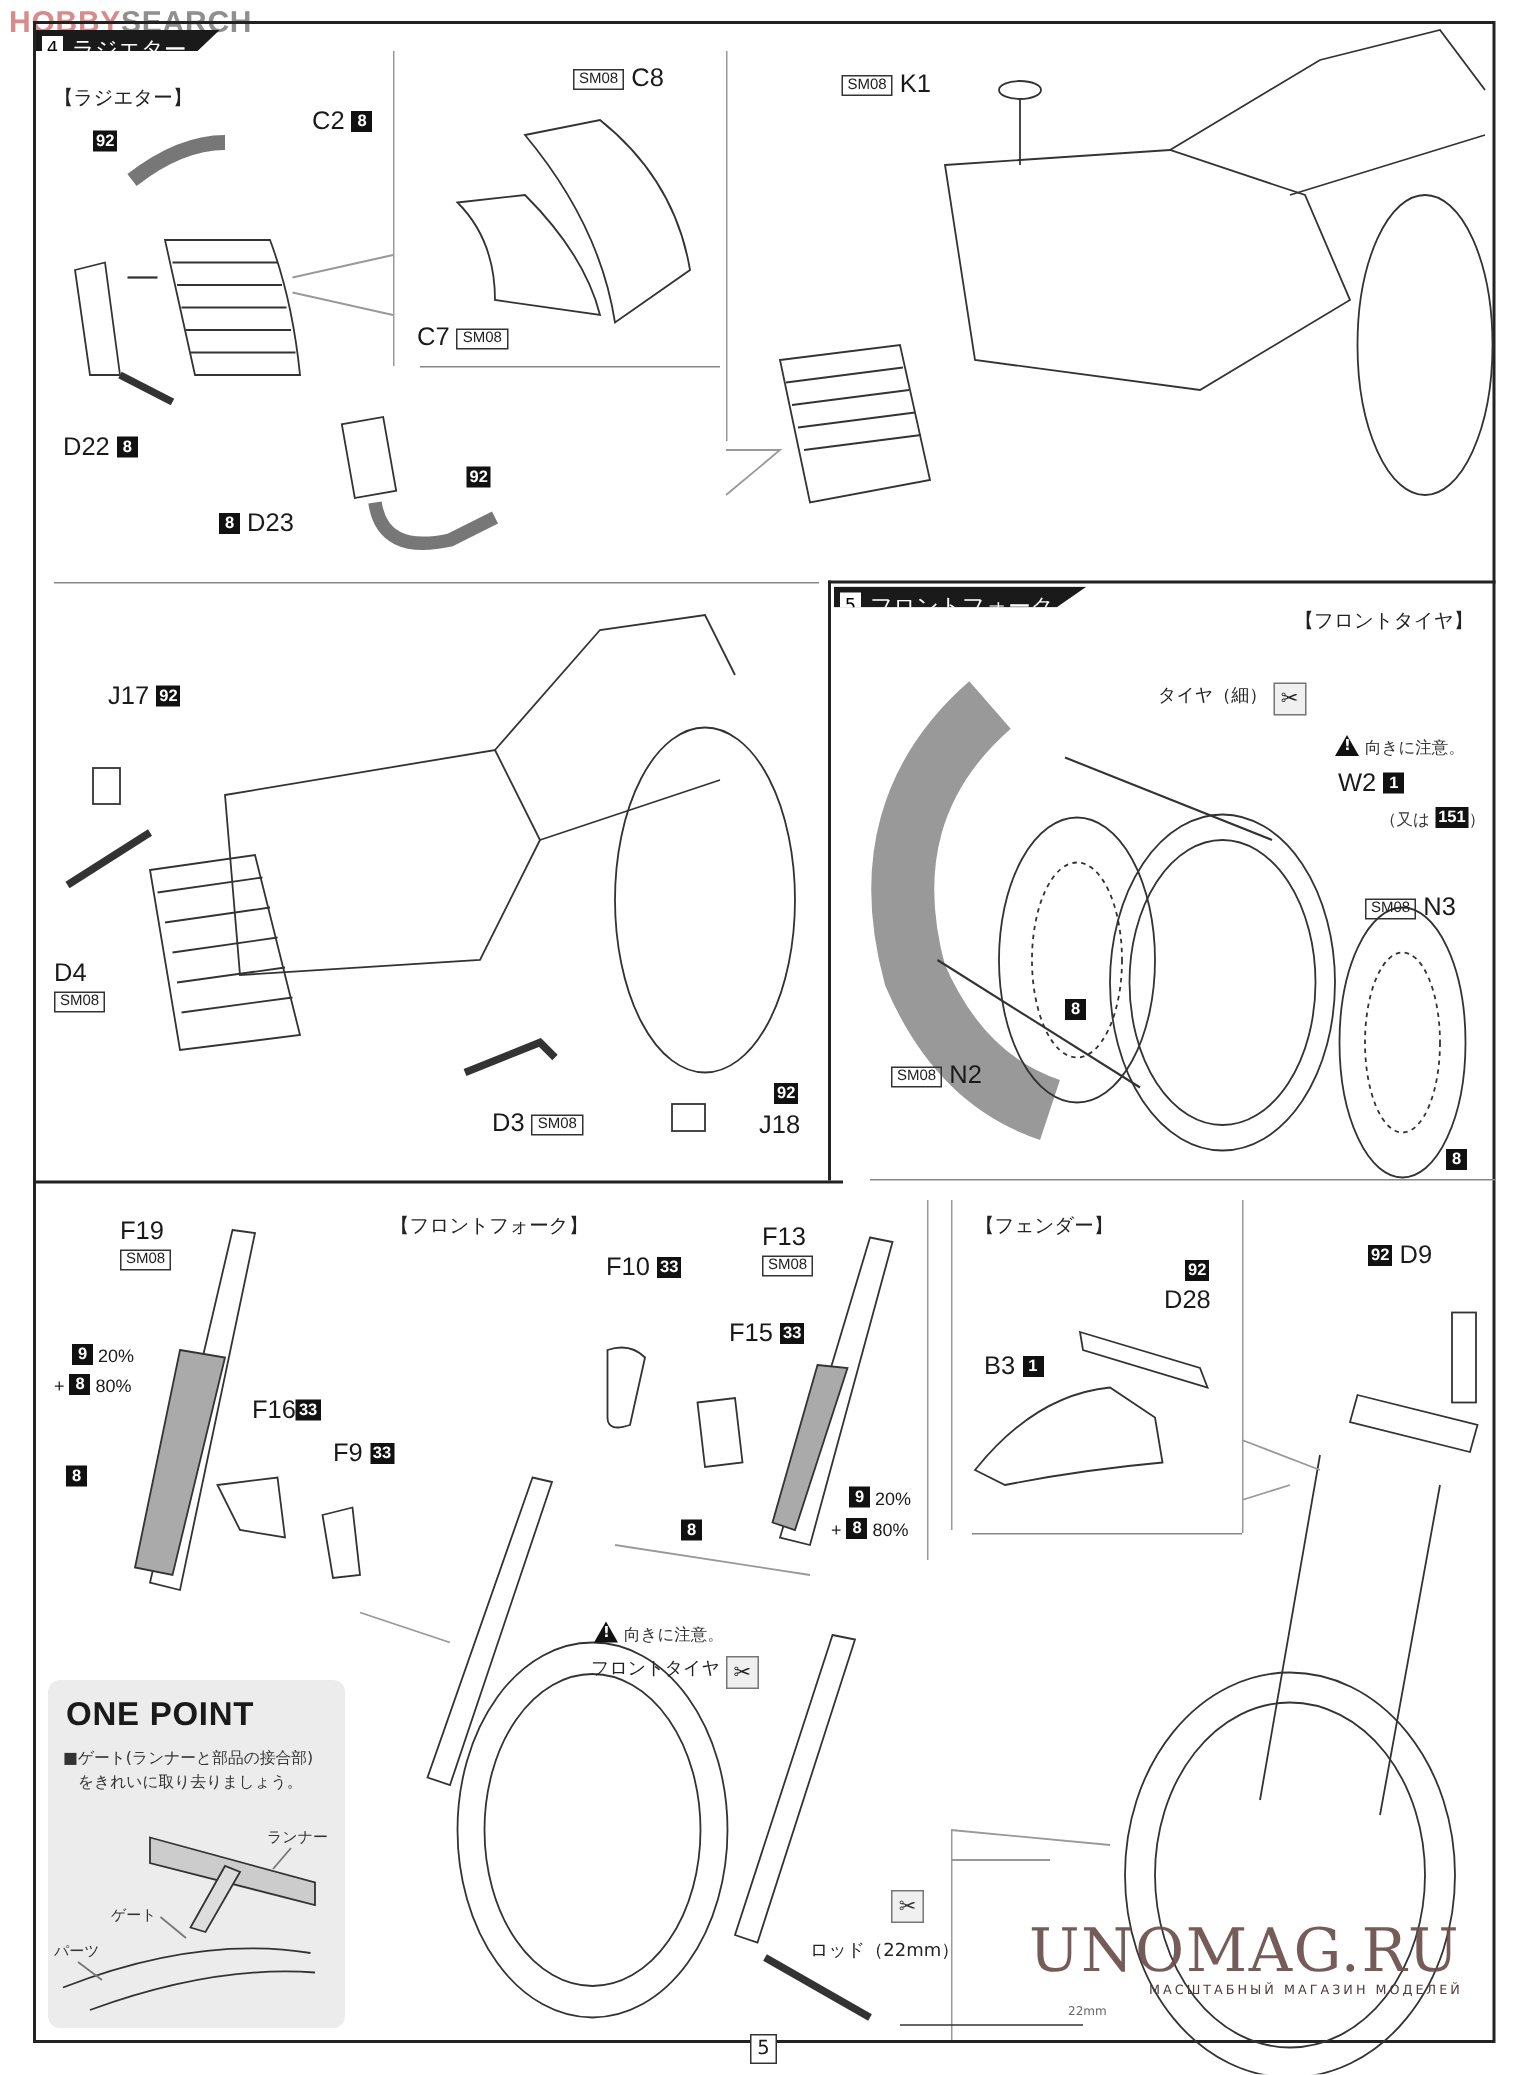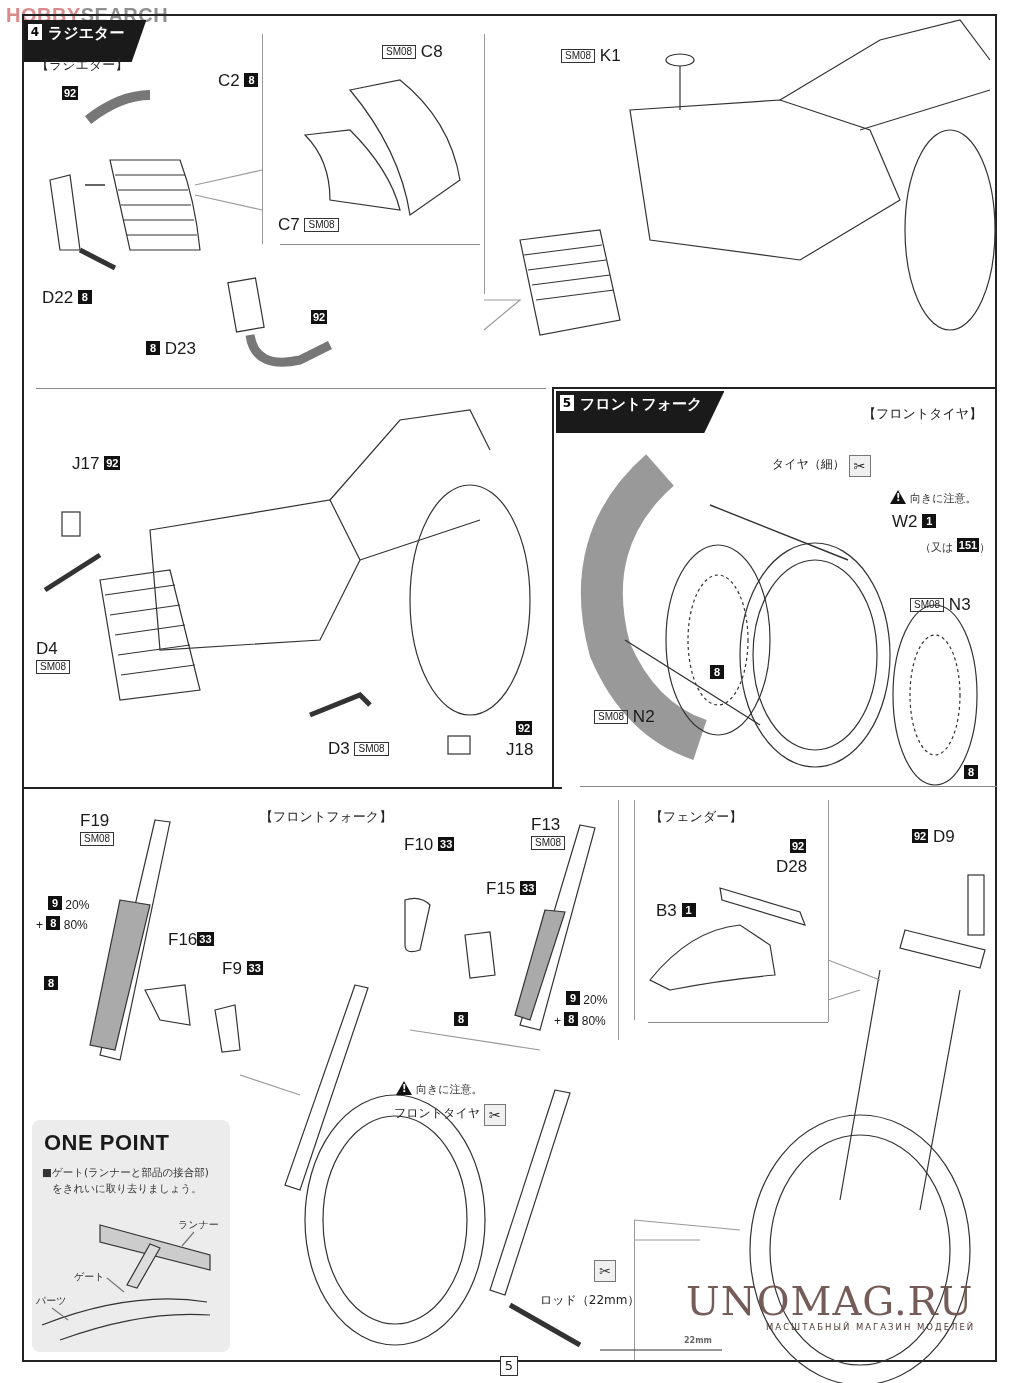--- a/index.html
+++ b/index.html
@@ -4,22 +4,22 @@
 <style>
   html, body { margin: 0; padding: 0; background: #ffffff; }
   body { width: 1019px; height: 1383px; position: relative; overflow: hidden;
          font-family: "DejaVu Sans", sans-serif; color: #1a1a1a; }
   .page-frame { position: absolute; left: 22px; top: 14px; width: 975px; height: 1348px;
                 border: 2px solid #222; box-sizing: border-box; }
   .hline { position: absolute; height: 0; border-top: 1.5px solid #888; }
   .hline.dark { border-top: 2px solid #222; }
   .vline { position: absolute; width: 0; border-left: 1.5px solid #999; }
   .vline.dark { border-left: 2px solid #222; }
-  .step-header { position: absolute; height: 42px; background: #1a1a1a; color: #fff;
-                 font-size: 15px; font-weight: bold; line-height: 26px; padding: 0 22px 0 4px;
+  .step-header { position: absolute; height: 14px; background: #1a1a1a; color: #fff;
+                 font-size: 15px; font-weight: normal; line-height: 26px; padding: 0 22px 0 4px;
                  clip-path: polygon(0 0, 100% 0, 88% 100%, 0 100%); white-space: nowrap; }
   .step-num { display: inline-block; width: 14px; height: 16px; line-height: 16px; background: #fff;
               color: #000; text-align: center; font-size: 12px; margin-right: 6px; vertical-align: 2px; }
   .sub-title { position: absolute; font-size: 13px; color: #222; white-space: nowrap; }
   .part { position: absolute; font-family: "Liberation Sans", sans-serif; font-size: 17px;
           color: #1a1a1a; white-space: nowrap; line-height: 18px; }
   .chip { display: inline-block; background: #111; color: #fff; font-size: 11px; font-weight: bold;
           padding: 0 2px; min-width: 10px; text-align: center; line-height: 14px; vertical-align: 2px;
           font-family: "Liberation Sans", sans-serif; }
   .sm { display: inline-block; border: 1px solid #333; font-size: 10px; line-height: 12px;
@@ -152,21 +152,21 @@
     <path d="M828 960 L880 980 M828 1000 L860 990" stroke="#999"></path>
 
   </g>
 </svg>
 
 <div class="step-header" style="left:24px; top:20px;">
   <span class="step-num">4</span><span>ラジエター</span>
 </div>
 <div class="sub-title" style="left:36px; top:56px;">【ラジエター】</div>
 
-<div class="part" style="left:208px; top:72px;margin-left:10px;">
+<div class="part" style="left:208px; top:72px;">
   <span>C2</span> <span class="chip">8</span>
 </div>
 <div class="part" style="left:62px; top:85px;">
   <span class="chip">92</span>
 </div>
 <div class="part" style="left:42px; top:289px;">
   <span>D22</span> <span class="chip">8</span>
 </div>
 <div class="part" style="left:146px; top:340px;">
   <span class="chip">8</span> <span>D23</span>
@@ -242,21 +242,21 @@
 </div>
 <div class="part" style="left:44px; top:975px;">
   <span class="chip">8</span>
 </div>
 <div class="part" style="left:168px; top:931px;">
   <span>F16</span><span class="chip">33</span>
 </div>
 <div class="part" style="left:222px; top:960px;">
   <span>F9</span> <span class="chip">33</span>
 </div>
-<div class="part" style="left:508px; top:816px;margin-left:23px;">
+<div class="part" style="left:508px; top:816px;">
   <span>F13</span><br>
   <span class="sm">SM08</span>
 </div>
 <div class="part" style="left:404px; top:836px;">
   <span>F10</span> <span class="chip">33</span>
 </div>
 <div class="part" style="left:486px; top:880px;">
   <span>F15</span> <span class="chip">33</span>
 </div>
 <div class="pct" style="left:566px; top:991px;">
@@ -286,21 +286,21 @@
 <div class="note" style="left:396px; top:1081px;">
   <span class="warn-tri"></span><span>向きに注意。</span>
 </div>
 <div class="note" style="left:394px; top:1104px; font-size:12px; color:#222;">
   <span>フロントタイヤ</span> <span class="cut-icon">✂</span>
 </div>
 <div class="note" style="left:594px; top:1260px;">
   <span class="cut-icon">✂</span>
 </div>
 <div class="note" style="left:540px; top:1292px; font-size:12px; color:#222;">ロッド（22mm）</div>
-<div class="note" style="left:684px; top:1336px; font-size:8px; color:#666;font-weight:bold;">22mm</div>
+<div class="note" style="left:712px; top:1336px; font-size:8px; color:#666;">22mm</div>
 
 <div class="one-point">
   <h3>ONE POINT</h3>
   <div class="op-text">
     <div>■ゲート(ランナーと部品の接合部)</div>
     <div style="padding-left:10px;">をきれいに取り去りましょう。</div>
   </div>
   <svg width="198" height="232" style="position:absolute;left:0;top:0;">
     <g fill="none" stroke="#333" stroke-width="1.2">
       <path d="M68 105 L178 135 L178 150 L68 122 Z" fill="#ccc"></path>

